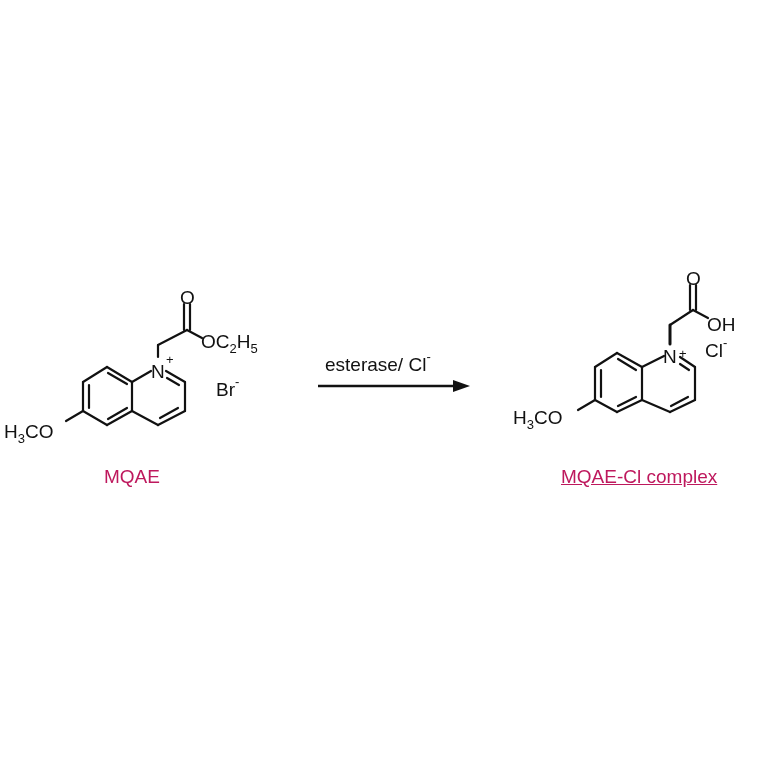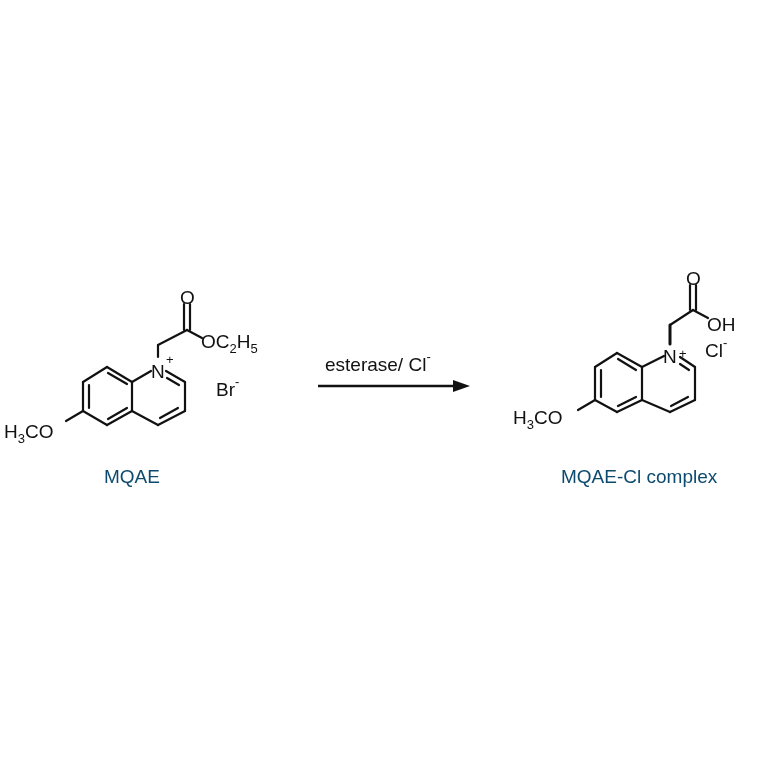--- a/index.html
+++ b/index.html
@@ -1,21 +1,21 @@
 <!DOCTYPE html>
 <html><head>
 <meta charset="utf-8">
 <style>
   html, body { margin: 0; padding: 0; background: #ffffff; }
   body { width: 764px; height: 764px; position: relative; overflow: hidden; font-family: "Liberation Sans", sans-serif; color: #111; }
   svg { position: absolute; left: 0; top: 0; }
   .atom { font-family: "Liberation Sans", sans-serif; font-size: 19px; fill: #111; }
   .sub { font-size: 13px; }
   .sup { font-size: 13px; }
-  .caption { position: absolute; font-size: 19px; color: #0c4a6e; white-space: nowrap; }
+  .caption { position: absolute; font-size: 19px; color: #be185d; white-space: nowrap; }
   .bond { stroke: #111; stroke-width: 2.2; fill: none; stroke-linecap: round; }
 </style>
 </head>
 <body>
 
 <svg width="764" height="764" viewBox="0 0 764 764">
 
   <g>
 
     <line class="bond" x1="107" y1="367" x2="83" y2="382"></line>
@@ -95,13 +95,13 @@
     <text class="atom" x="663" y="363">N</text>
     <text class="atom sup" x="679" y="358">+</text>
     <text class="atom" x="686" y="285">O</text>
     <text class="atom" x="707" y="331">OH</text>
     <text class="atom" x="705" y="357">Cl<tspan class="sup" dy="-10">-</tspan></text>
     <text class="atom" x="513" y="424">H<tspan class="sub" dy="5">3</tspan><tspan dy="-5">CO</tspan></text>
   </g>
 </svg>
 
 <div class="caption" style="left:104px; top:466px;">MQAE</div>
-<div class="caption" style="left:561px; top:466px;">MQAE-Cl complex</div>
+<div class="caption" style="left:561px; top:466px;text-decoration:underline;">MQAE-Cl complex</div>
 
 </body></html>

